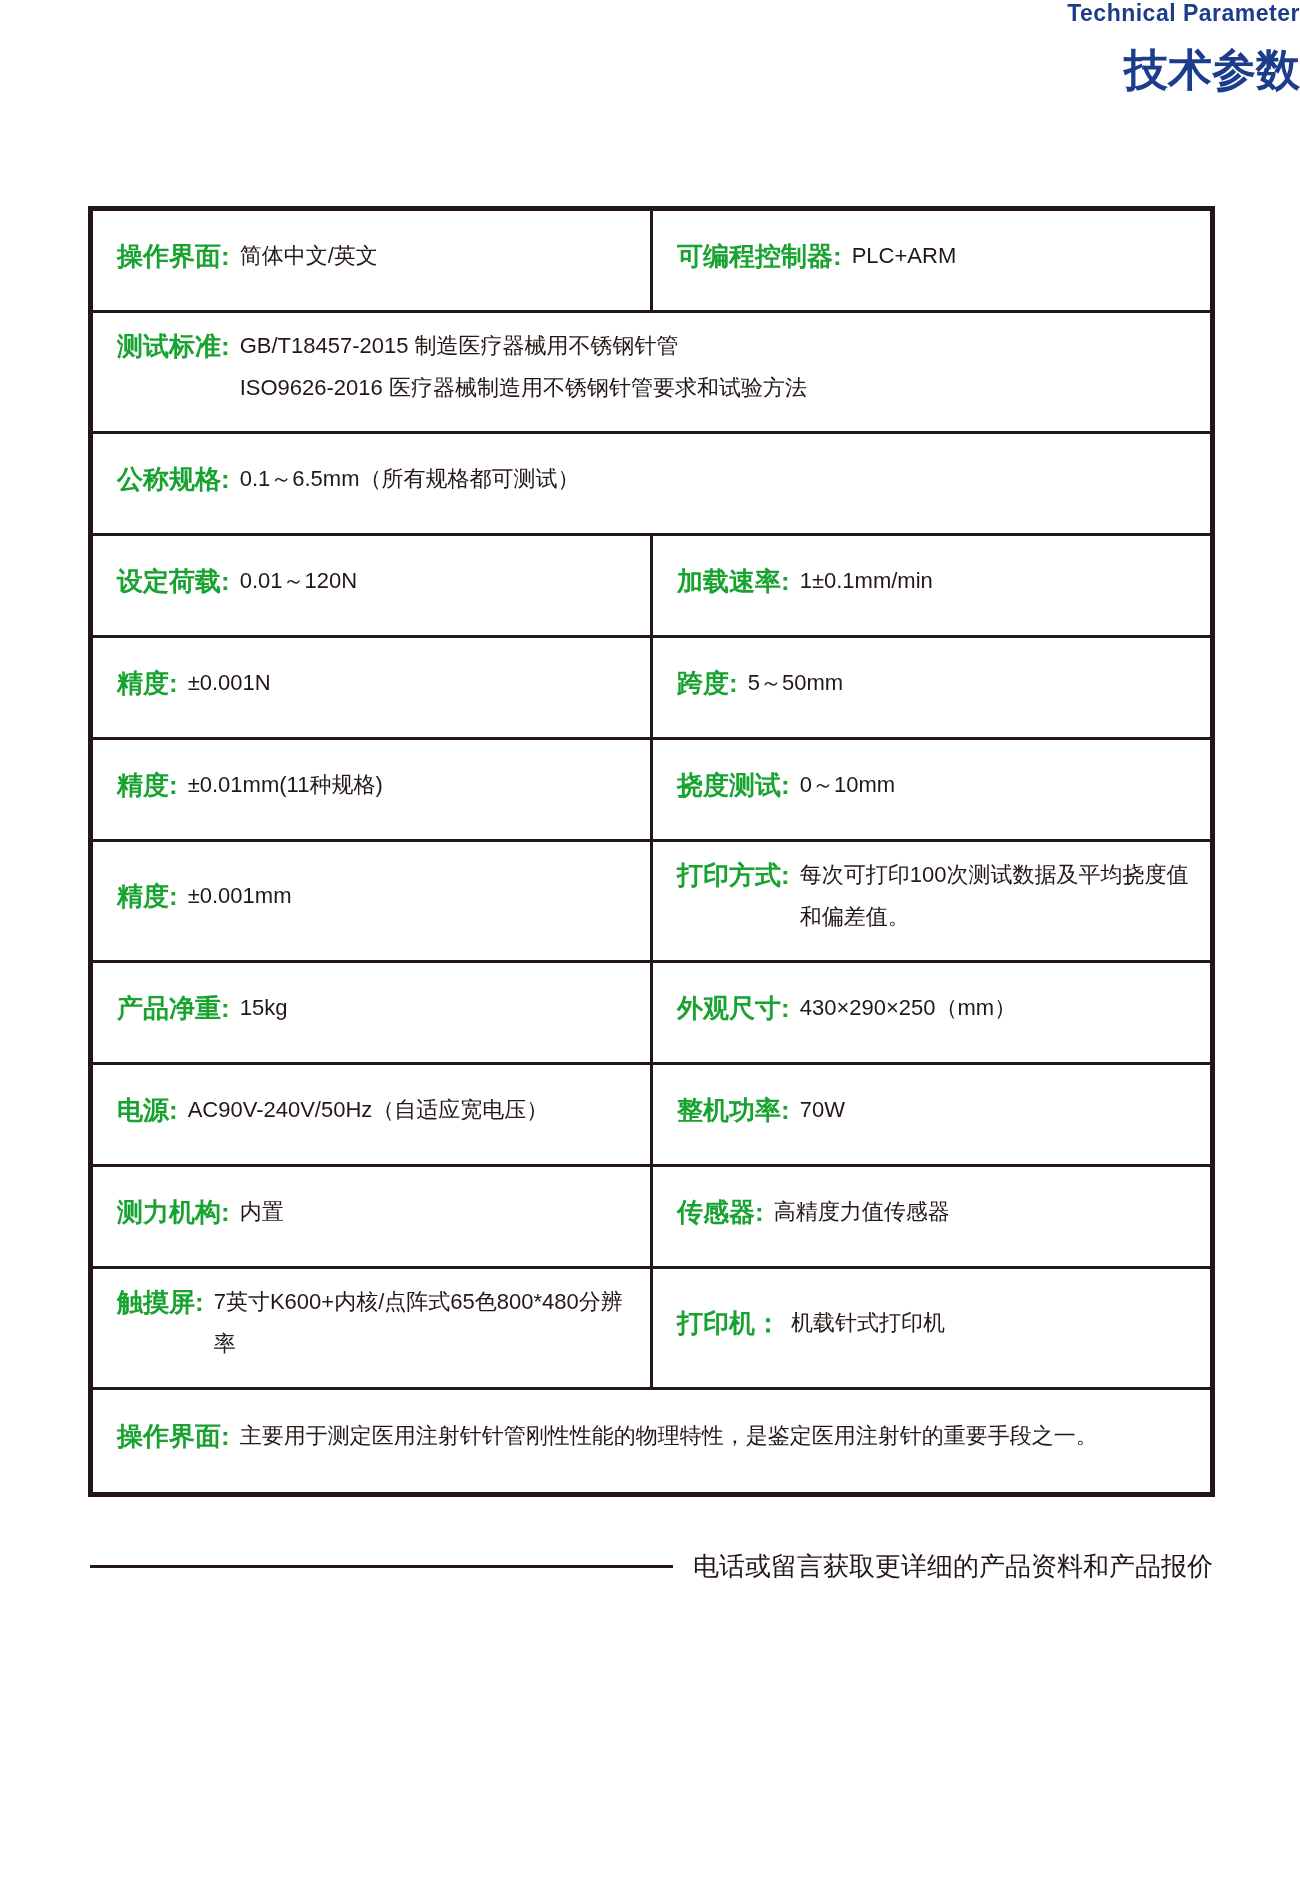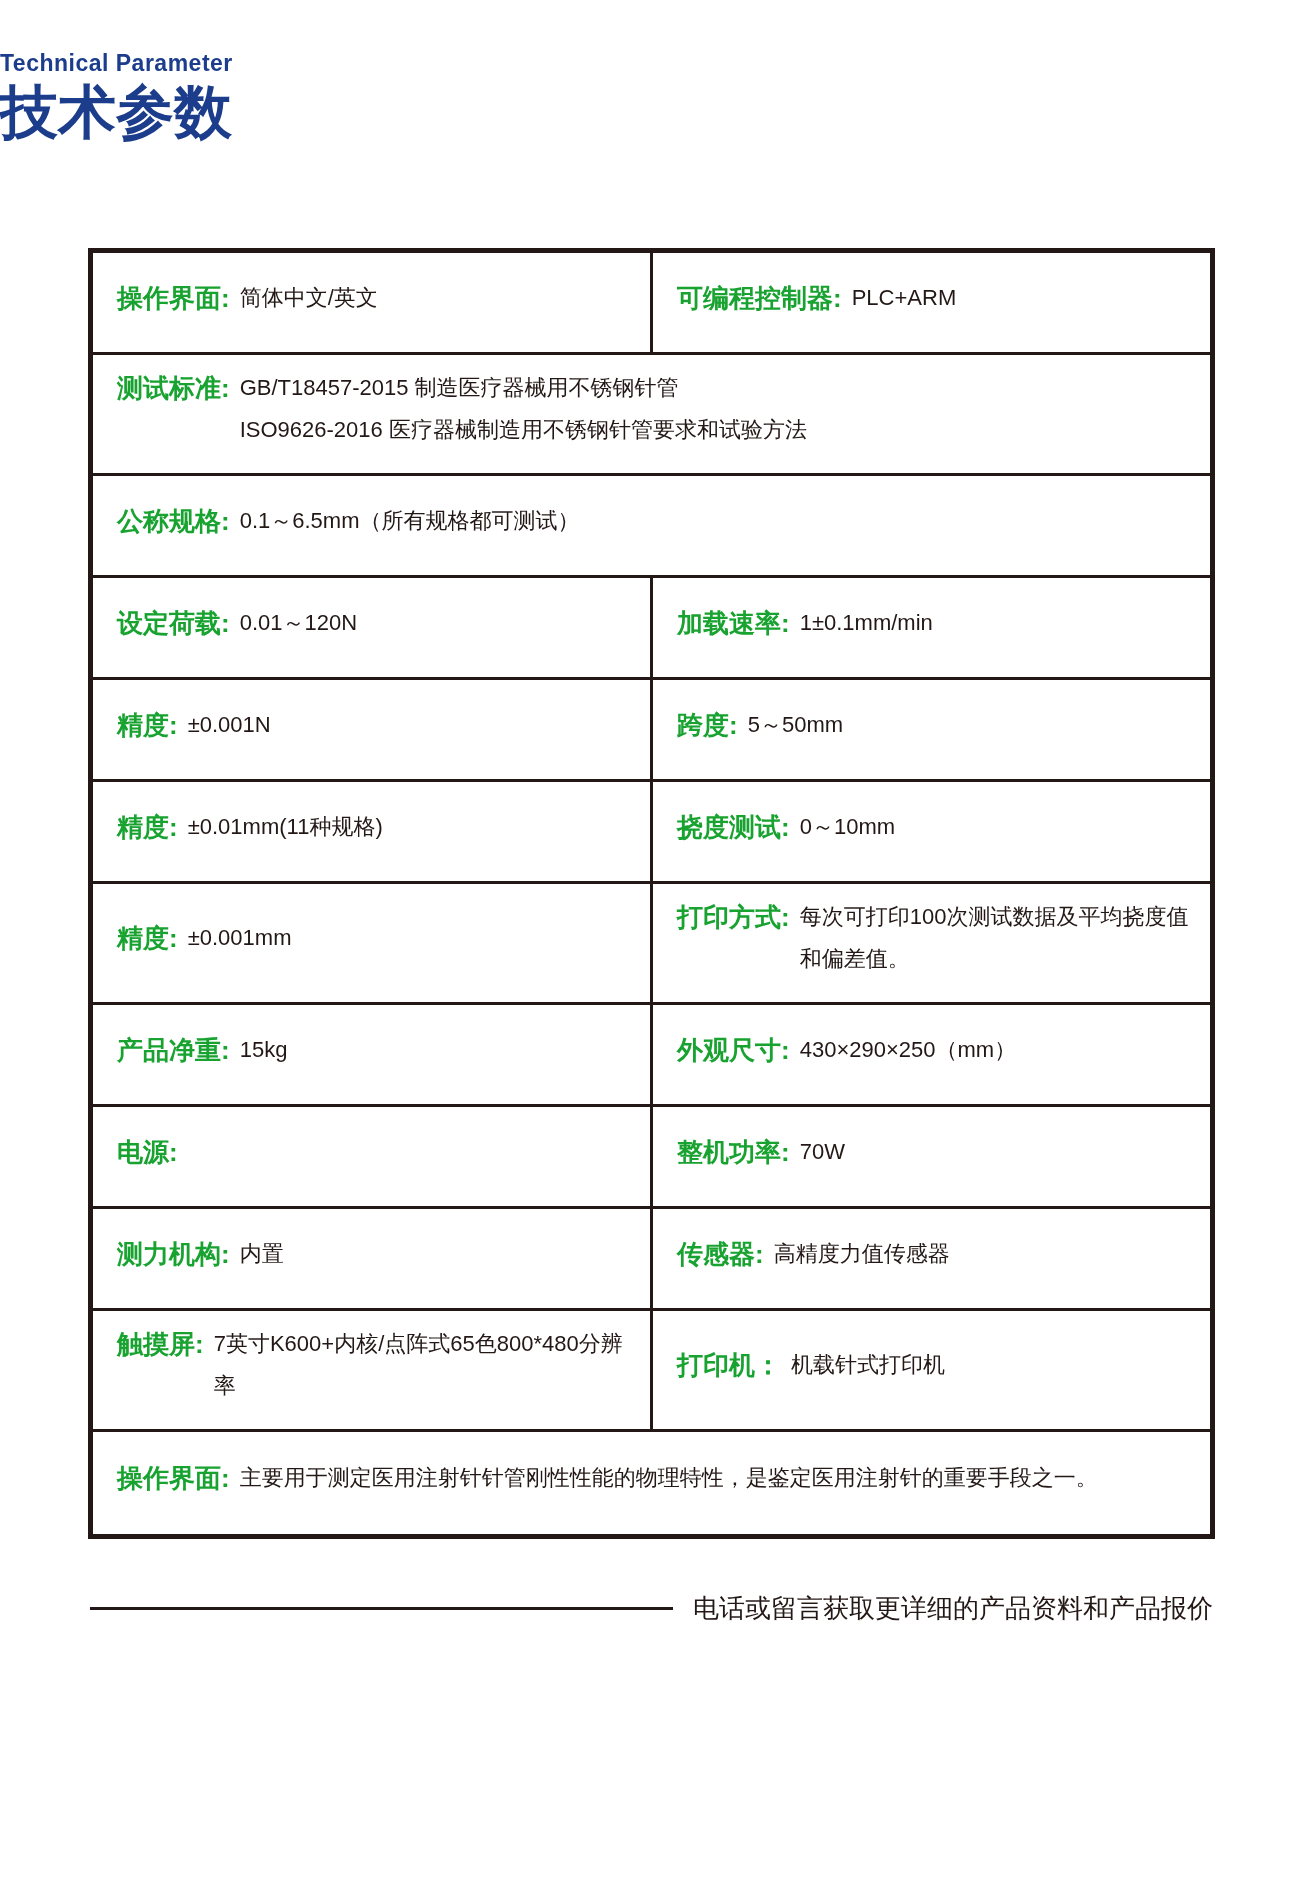--- a/index.html
+++ b/index.html
@@ -3,27 +3,28 @@
 <meta charset="utf-8">
 <style>
   * { margin:0; padding:0; box-sizing:border-box; }
   html, body { background:#ffffff; }
   body {
     width:1300px; height:1884px;
     font-family:"Liberation Sans", "DejaVu Sans", sans-serif;
     color:#231815;
     overflow:hidden;
   }
-  .header { text-align:left; padding-top:50px; }
+  .header { text-align:right; }
   .subtitle {
     font-size:23px; font-weight:bold; color:#1c3d8c; letter-spacing:0.5px;
     line-height:26px;
   }
   .title {
-    font-size:58px; font-weight:bold; color:#1c3d8c; line-height:72px;
+    font-size:44px; font-weight:bold; color:#1c3d8c; line-height:72px;
+    margin-top:8px;
   }
   .spec-table {
     margin:100px 85px 0 88px;
     border:5px solid #231815;
     background:#ffffff;
   }
   .row { display:flex; min-height:102px; border-bottom:3px solid #231815; }
   .row:last-child { border-bottom:none; }
   .cell {
     flex:1 1 0; display:flex; align-items:center;
@@ -190,20 +191,23 @@
           <span class="line">430×290×250（mm）</span>
         </span>
       </div>
     </div>
   </div>
 
   <div class="row">
     <div class="cell divider">
       <div class="pair">
         <span class="label">电源:</span>
+        <span class="value">
+          <span class="line">AC90V-240V/50Hz（自适应宽电压）</span>
+        </span>
       </div>
     </div>
     <div class="cell">
       <div class="pair">
         <span class="label">整机功率:</span>
         <span class="value">
           <span class="line">70W</span>
         </span>
       </div>
     </div>

